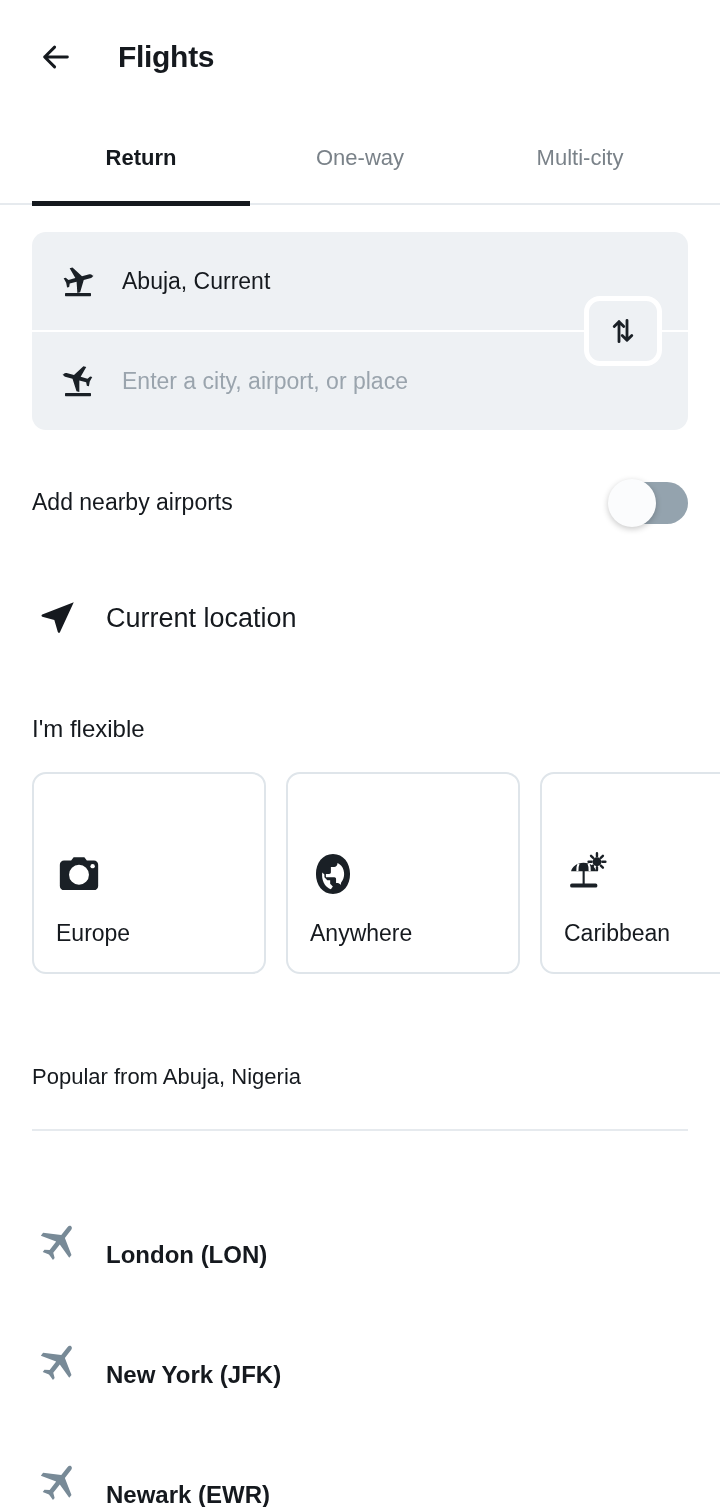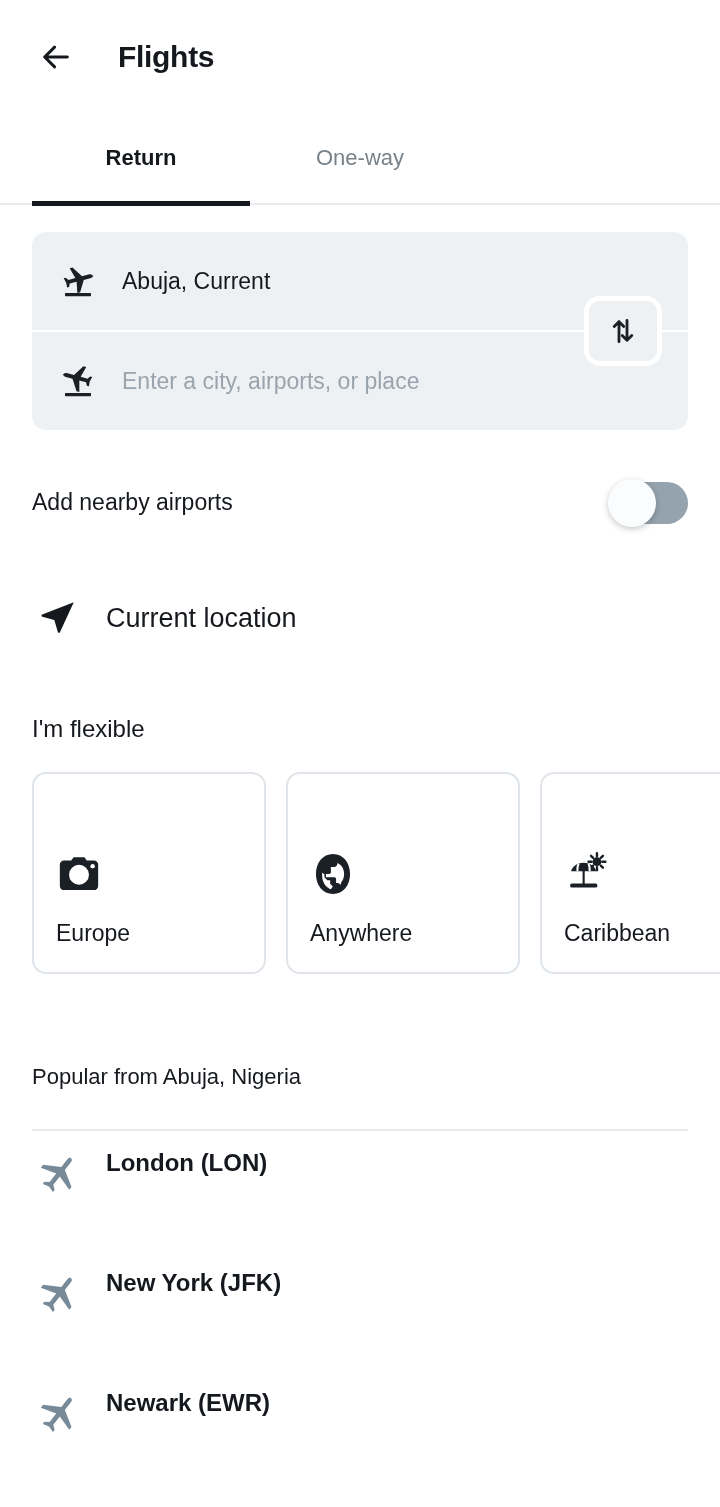--- a/index.html
+++ b/index.html
@@ -140,21 +140,21 @@
   .popular-title {
     position:absolute; top:1064px; left:32px;
     font-size:22px; color:#15191e;
   }
   .popular-divider {
     position:absolute; top:1129px; left:32px;
     width:656px; height:2px; background:#e6eaee;
   }
   .dest-list { position:absolute; top:1149px; left:0; width:720px; }
   .dest-row {
-    height:120px; display:flex; align-items:flex-start;
+    height:120px; display:flex; align-items:flex-end;
     padding-left:32px; cursor:pointer;
   }
   .dest-icon {
     width:52px; height:52px;
     display:flex; align-items:center; justify-content:center;
   }
   .dest-label {
     margin-left:22px; font-size:24px; font-weight:700; color:#15191e;
   }
 </style>
@@ -173,20 +173,23 @@
   </div>
 
   <div class="tabs">
     <div class="tab t0 active">
       <span class="lbl">Return</span>
       <span class="underline"></span>
     </div>
     <div class="tab t1">
       <span class="lbl">One-way</span>
     </div>
+    <div class="tab t2">
+      <span class="lbl">Multi-city</span>
+    </div>
   </div>
 
   <div class="search-box">
 
     <div class="field origin">
       <span class="field-icon">
         <svg width="40" height="40" viewBox="0 0 24 24">
           <path d="M21.1 9.3c-.3-1-1.3-1.6-2.3-1.3l-4.4 1.2-5.7-5.3-1.7.45 3.4 5.9-4.1 1.1-1.65-1.3-1.25.33 1.5 2.6.55 2.95 1.25-.33.35-2.05 4.1-1.1.45 6.8 1.7-.45 2.15-7.45 4.4-1.2c1-.27 1.6-1.3 1.3-2.3z" fill="#1a2026"></path>
           <rect x="4.2" y="19.2" width="15.6" height="1.9" rx="0.4" fill="#1a2026"></rect>
         </svg>
@@ -196,21 +199,21 @@
 
     <div class="field-divider"></div>
 
     <div class="field destination">
       <span class="field-icon">
         <svg width="40" height="40" viewBox="0 0 24 24">
           <path d="M2.9 7.1c-.25 1 .35 2.03 1.35 2.3l4.45 1.2 2.4 7.5 1.7.45.0-6.85 4.1 1.1.4 2.05 1.25.33.5-2.95 1.5-2.6-1.25-.33-1.6 1.3-4.1-1.1 3.35-5.9-1.7-.45-5.65 5.3-4.45-1.2c-1-.27-2.0.35-2.25 1.35z" fill="#1a2026"></path>
           <rect x="4.2" y="19.2" width="15.6" height="1.9" rx="0.4" fill="#1a2026"></rect>
         </svg>
       </span>
-      <span class="field-text placeholder">Enter a city, airports, or place</span>
+      <span class="field-text placeholder">Enter a city, airport, or place</span>
     </div>
   </div>
 
   <div class="swap-btn">
     <svg width="32" height="32" viewBox="0 0 24 24" fill="none">
       <path d="M9 20V5M9 5L5.4 8.7M9 5L12.6 8.7" stroke="#1a2026" stroke-width="2.1" stroke-linecap="round" stroke-linejoin="round"></path>
       <path d="M15 4v15M15 19l3.6-3.7M15 19l-3.6-3.7" stroke="#1a2026" stroke-width="2.1" stroke-linecap="round" stroke-linejoin="round"></path>
     </svg>
   </div>
 

